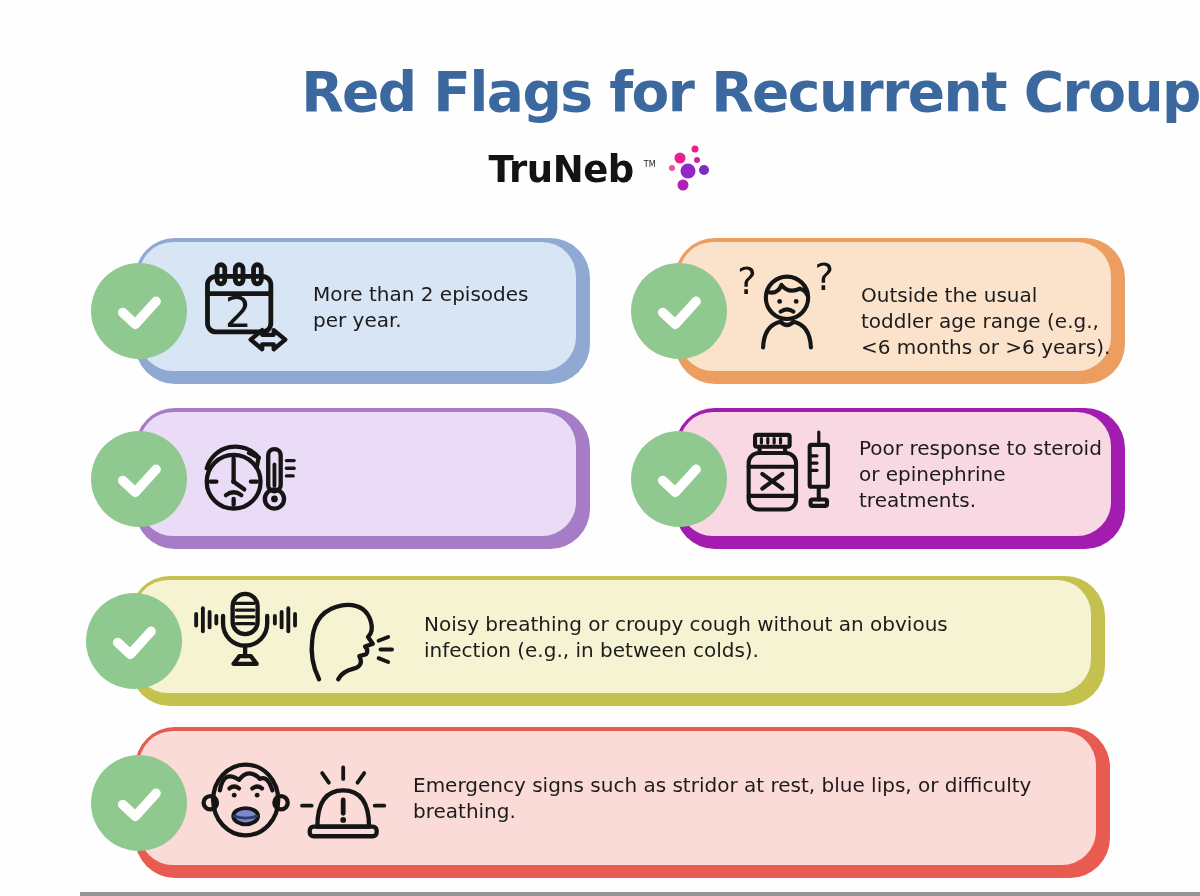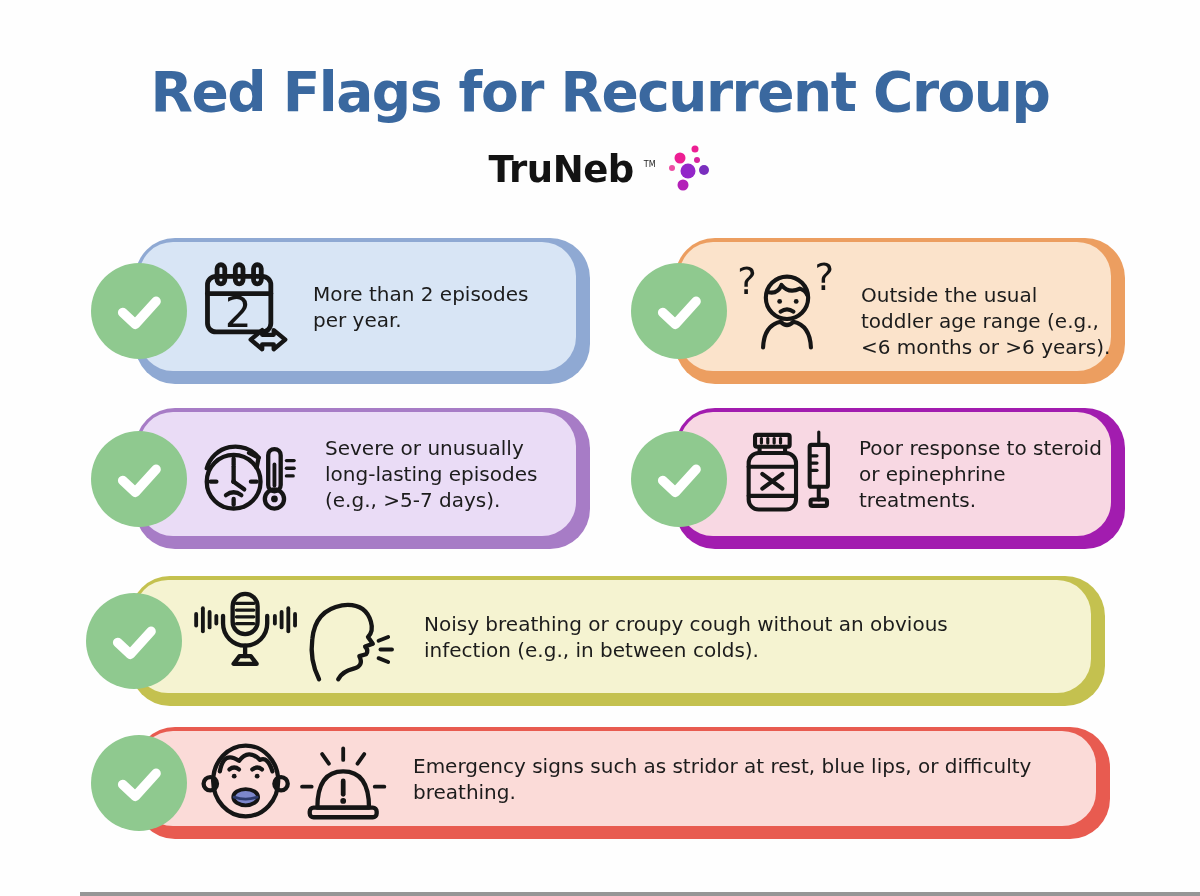--- a/index.html
+++ b/index.html
@@ -23,21 +23,21 @@
   .card-text{color:#1c1c1c;font-size:20px;line-height:1.3;margin-left:22px;}
   .fillable{fill:var(--fill,#fff);}
   .bottom-artifact{position:absolute;bottom:0;left:80px;right:0;height:4px;
                    background:#3f3f3f;opacity:.55;}
 </style>
 </head>
 <body>
 
 <div id="canvas">
 
-  <div class="title" style="color: rgb(58, 104, 159);">Red Flags for Recurrent Croup</div>
+  <div class="title" style="color: rgb(58, 104, 159); text-align: right;">Red Flags for Recurrent Croup</div>
 
   <div class="brand">
     <span class="brand-name">TruNeb</span>
     <span class="brand-tm">TM</span>
     <span class="brand-dots">
       <svg width="46" height="52" viewBox="0 0 46 52">
         <circle cx="29" cy="7" r="3.5" fill="#ED1E93"></circle>
         <circle cx="14" cy="16" r="5.5" fill="#ED1E93"></circle>
         <circle cx="31" cy="18" r="3" fill="#D9219E"></circle>
         <circle cx="6" cy="26" r="3" fill="#ED4FA4"></circle>
@@ -115,21 +115,20 @@
           <path d="M32 72 Q40 66 48 72"></path>
           <rect x="76" y="24" width="13" height="44" rx="6.5"></rect>
           <line x1="82.5" y1="40" x2="82.5" y2="62" stroke-width="4"></line>
           <circle cx="82.5" cy="76" r="10"></circle>
           <circle cx="82.5" cy="76" r="3.5" fill="#151515" stroke="none"></circle>
           <line x1="95" y1="36" x2="103" y2="36" stroke-width="3.5"></line>
           <line x1="95" y1="44" x2="103" y2="44" stroke-width="3.5"></line>
           <line x1="95" y1="52" x2="102" y2="52" stroke-width="3.5"></line>
         </svg>
       </div>
-      <div class="card-text" style="max-width:252px;">Severe or unusually long-lasting episodes (e.g., &gt;5-7 days).</div>
     </div>
   </div>
 
   <div class="card" style="left: 675px; top: 408px; width: 450px; height: 141px; background: #a21caf; --fill: #F8D8E3;">
     <div class="check" style="background: rgb(143, 201, 143);">
       <svg viewBox="0 0 100 100">
           <path d="M28 52 L45 68 L73 37" stroke="#fff" stroke-width="13" fill="none" stroke-linecap="round" stroke-linejoin="round"></path>
         </svg>
     </div>
     <div class="card-inner">
@@ -188,21 +187,21 @@
           <path d="M134 94 Q124 74 127 52 Q130 22 158 17 Q182 14 188 34 Q191 44 185 50 L190 57 L182 60 Q186 64 183 68 L176 70 Q181 80 170 83 Q158 86 154 94"></path>
           <line x1="196" y1="54" x2="206" y2="50" stroke-width="4"></line>
           <line x1="198" y1="63" x2="210" y2="63" stroke-width="4"></line>
           <line x1="196" y1="72" x2="206" y2="76" stroke-width="4"></line>
         </svg>
       </div>
       <div class="card-text" style="max-width:540px;">Noisy breathing or croupy cough without an obvious infection (e.g., in between colds).</div>
     </div>
   </div>
 
-  <div class="card" style="left: 135px; top: 727px; width: 975px; height: 112px; background: rgb(232, 91, 80); --fill: #FBDBD8;">
+  <div class="card" style="left: 135px; top: 727px; width: 975px; height: 151px; background: rgb(232, 91, 80); --fill: #FBDBD8;">
     <div class="check" style="background: rgb(143, 201, 143);">
       <svg viewBox="0 0 100 100">
           <path d="M28 52 L45 68 L73 37" stroke="#fff" stroke-width="13" fill="none" stroke-linecap="round" stroke-linejoin="round"></path>
         </svg>
     </div>
     <div class="card-inner">
       <div class="icon">
         <svg width="196" height="96" viewBox="0 0 205 100" stroke="#151515" stroke-width="4.5" fill="none" stroke-linecap="round" stroke-linejoin="round">
           <circle cx="16" cy="55" r="7"></circle>
           <circle cx="90" cy="55" r="7"></circle>

